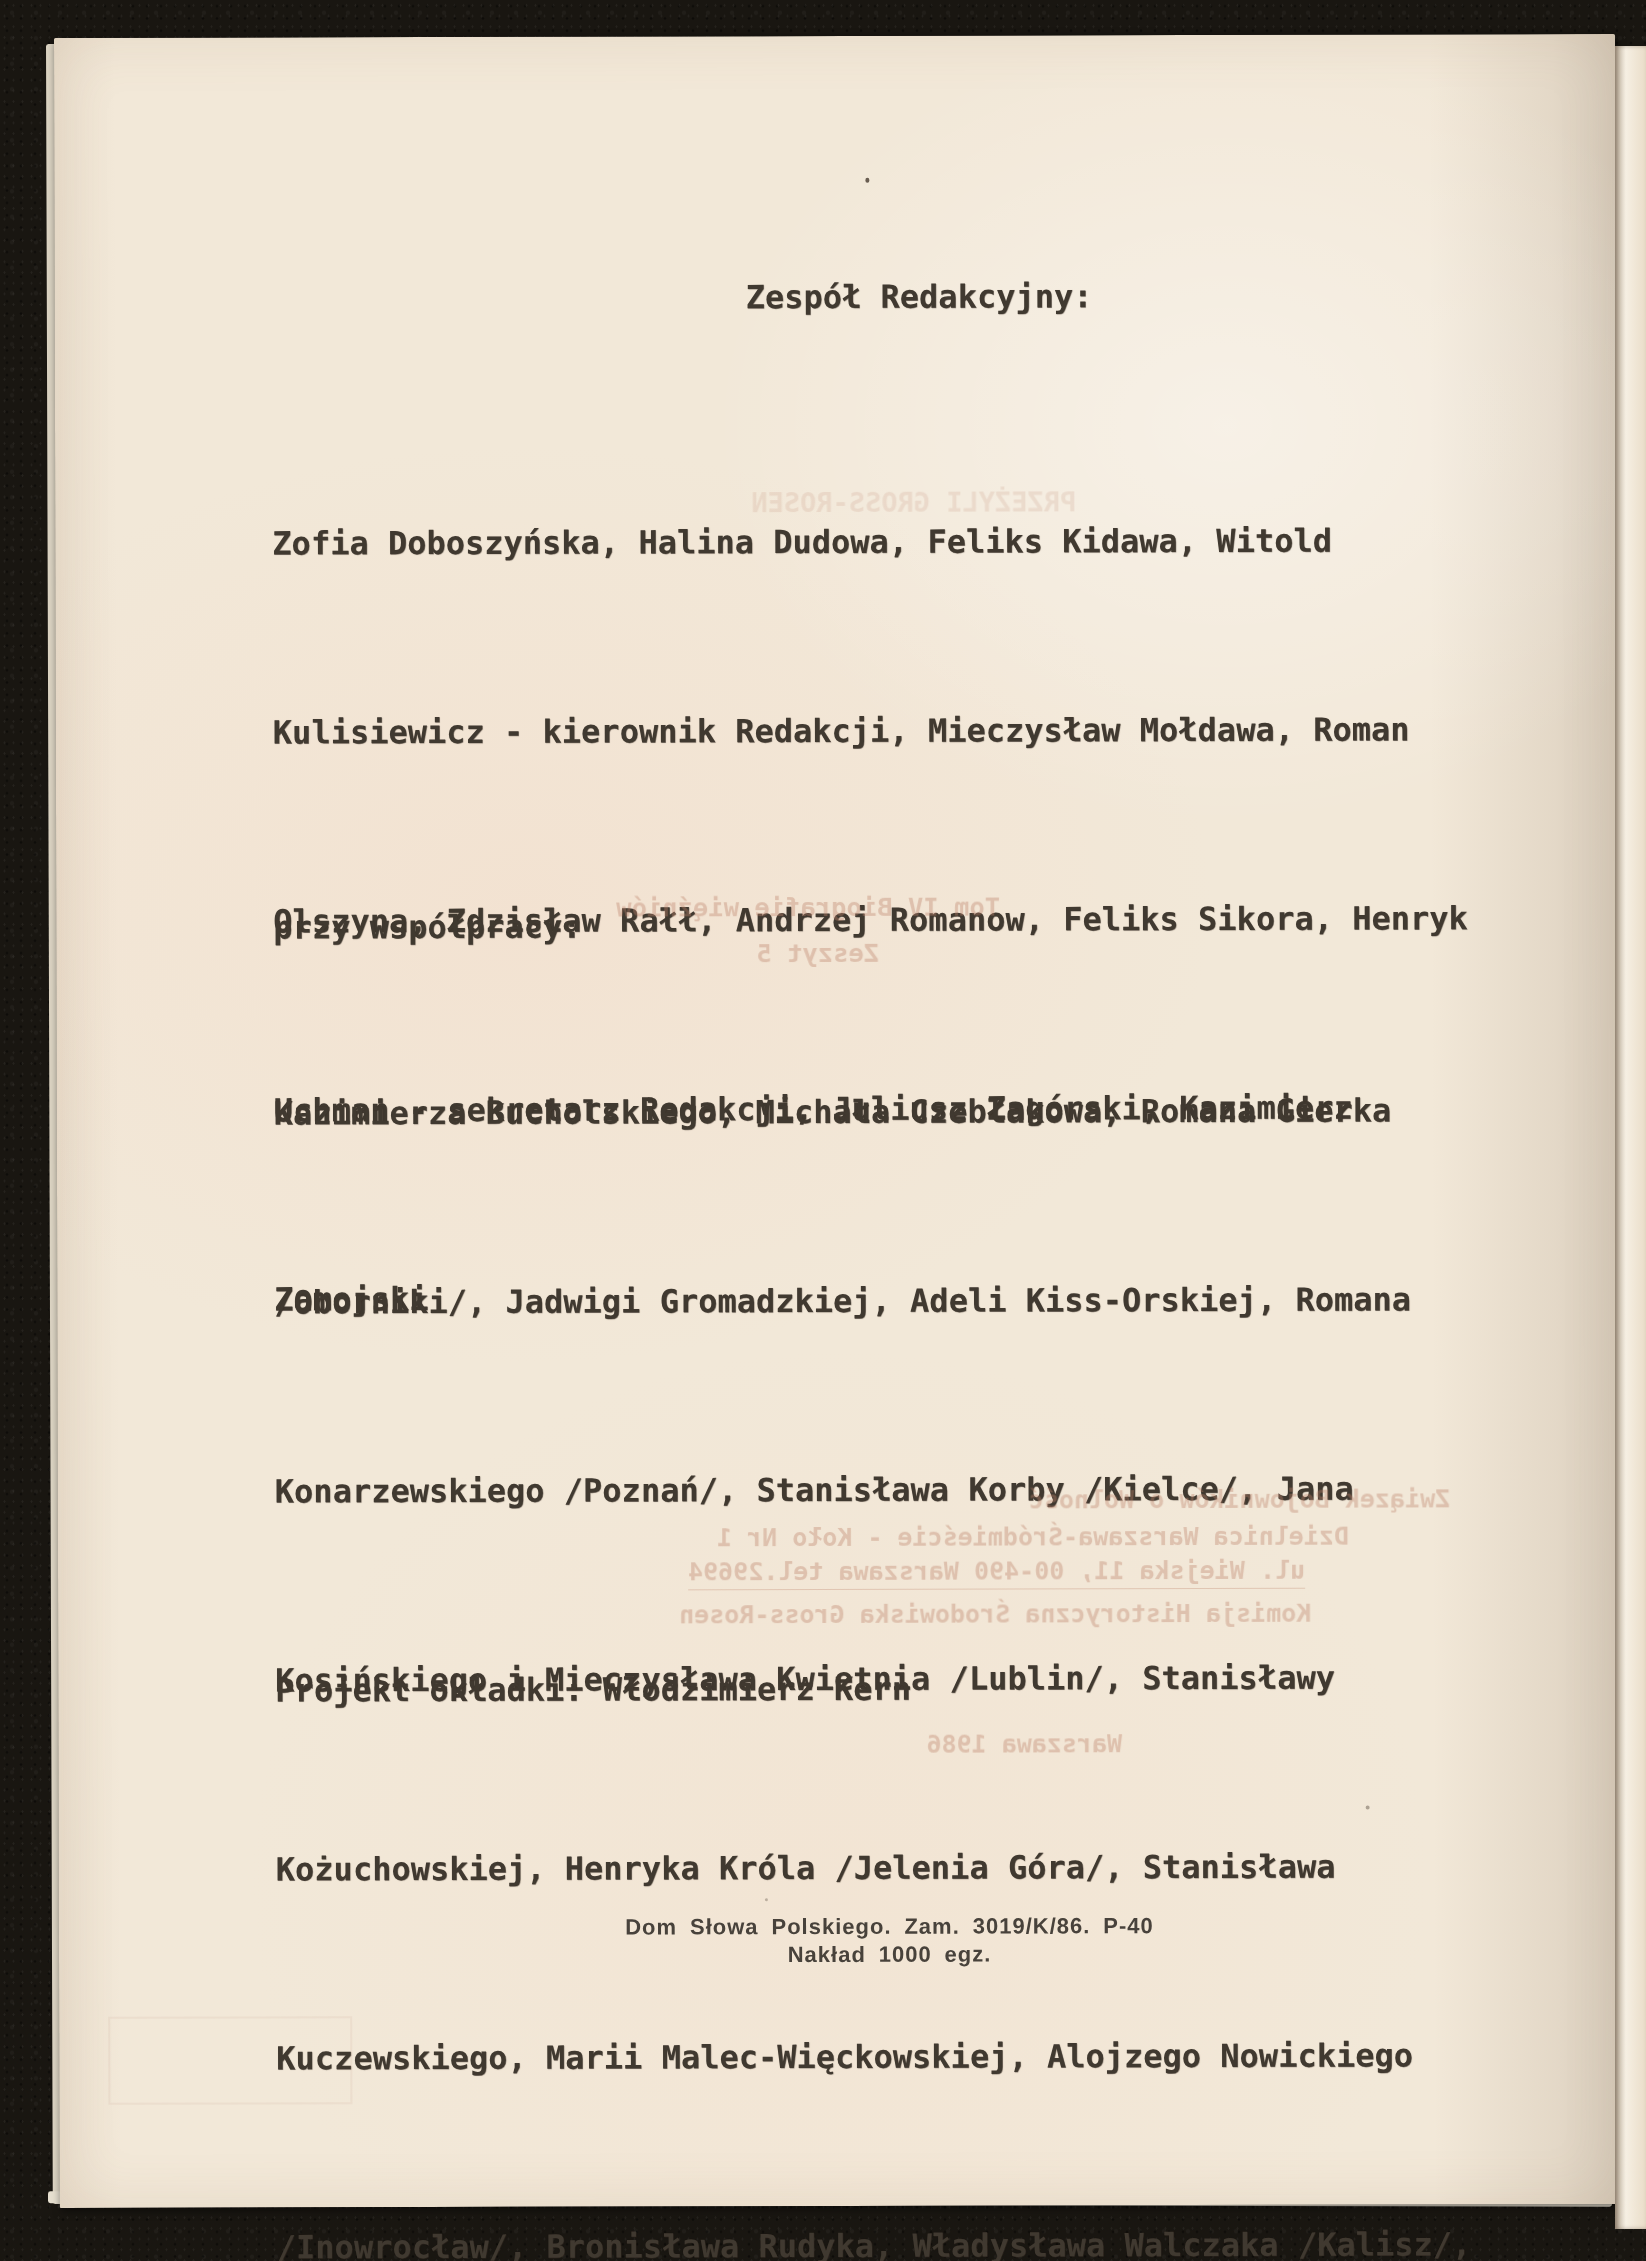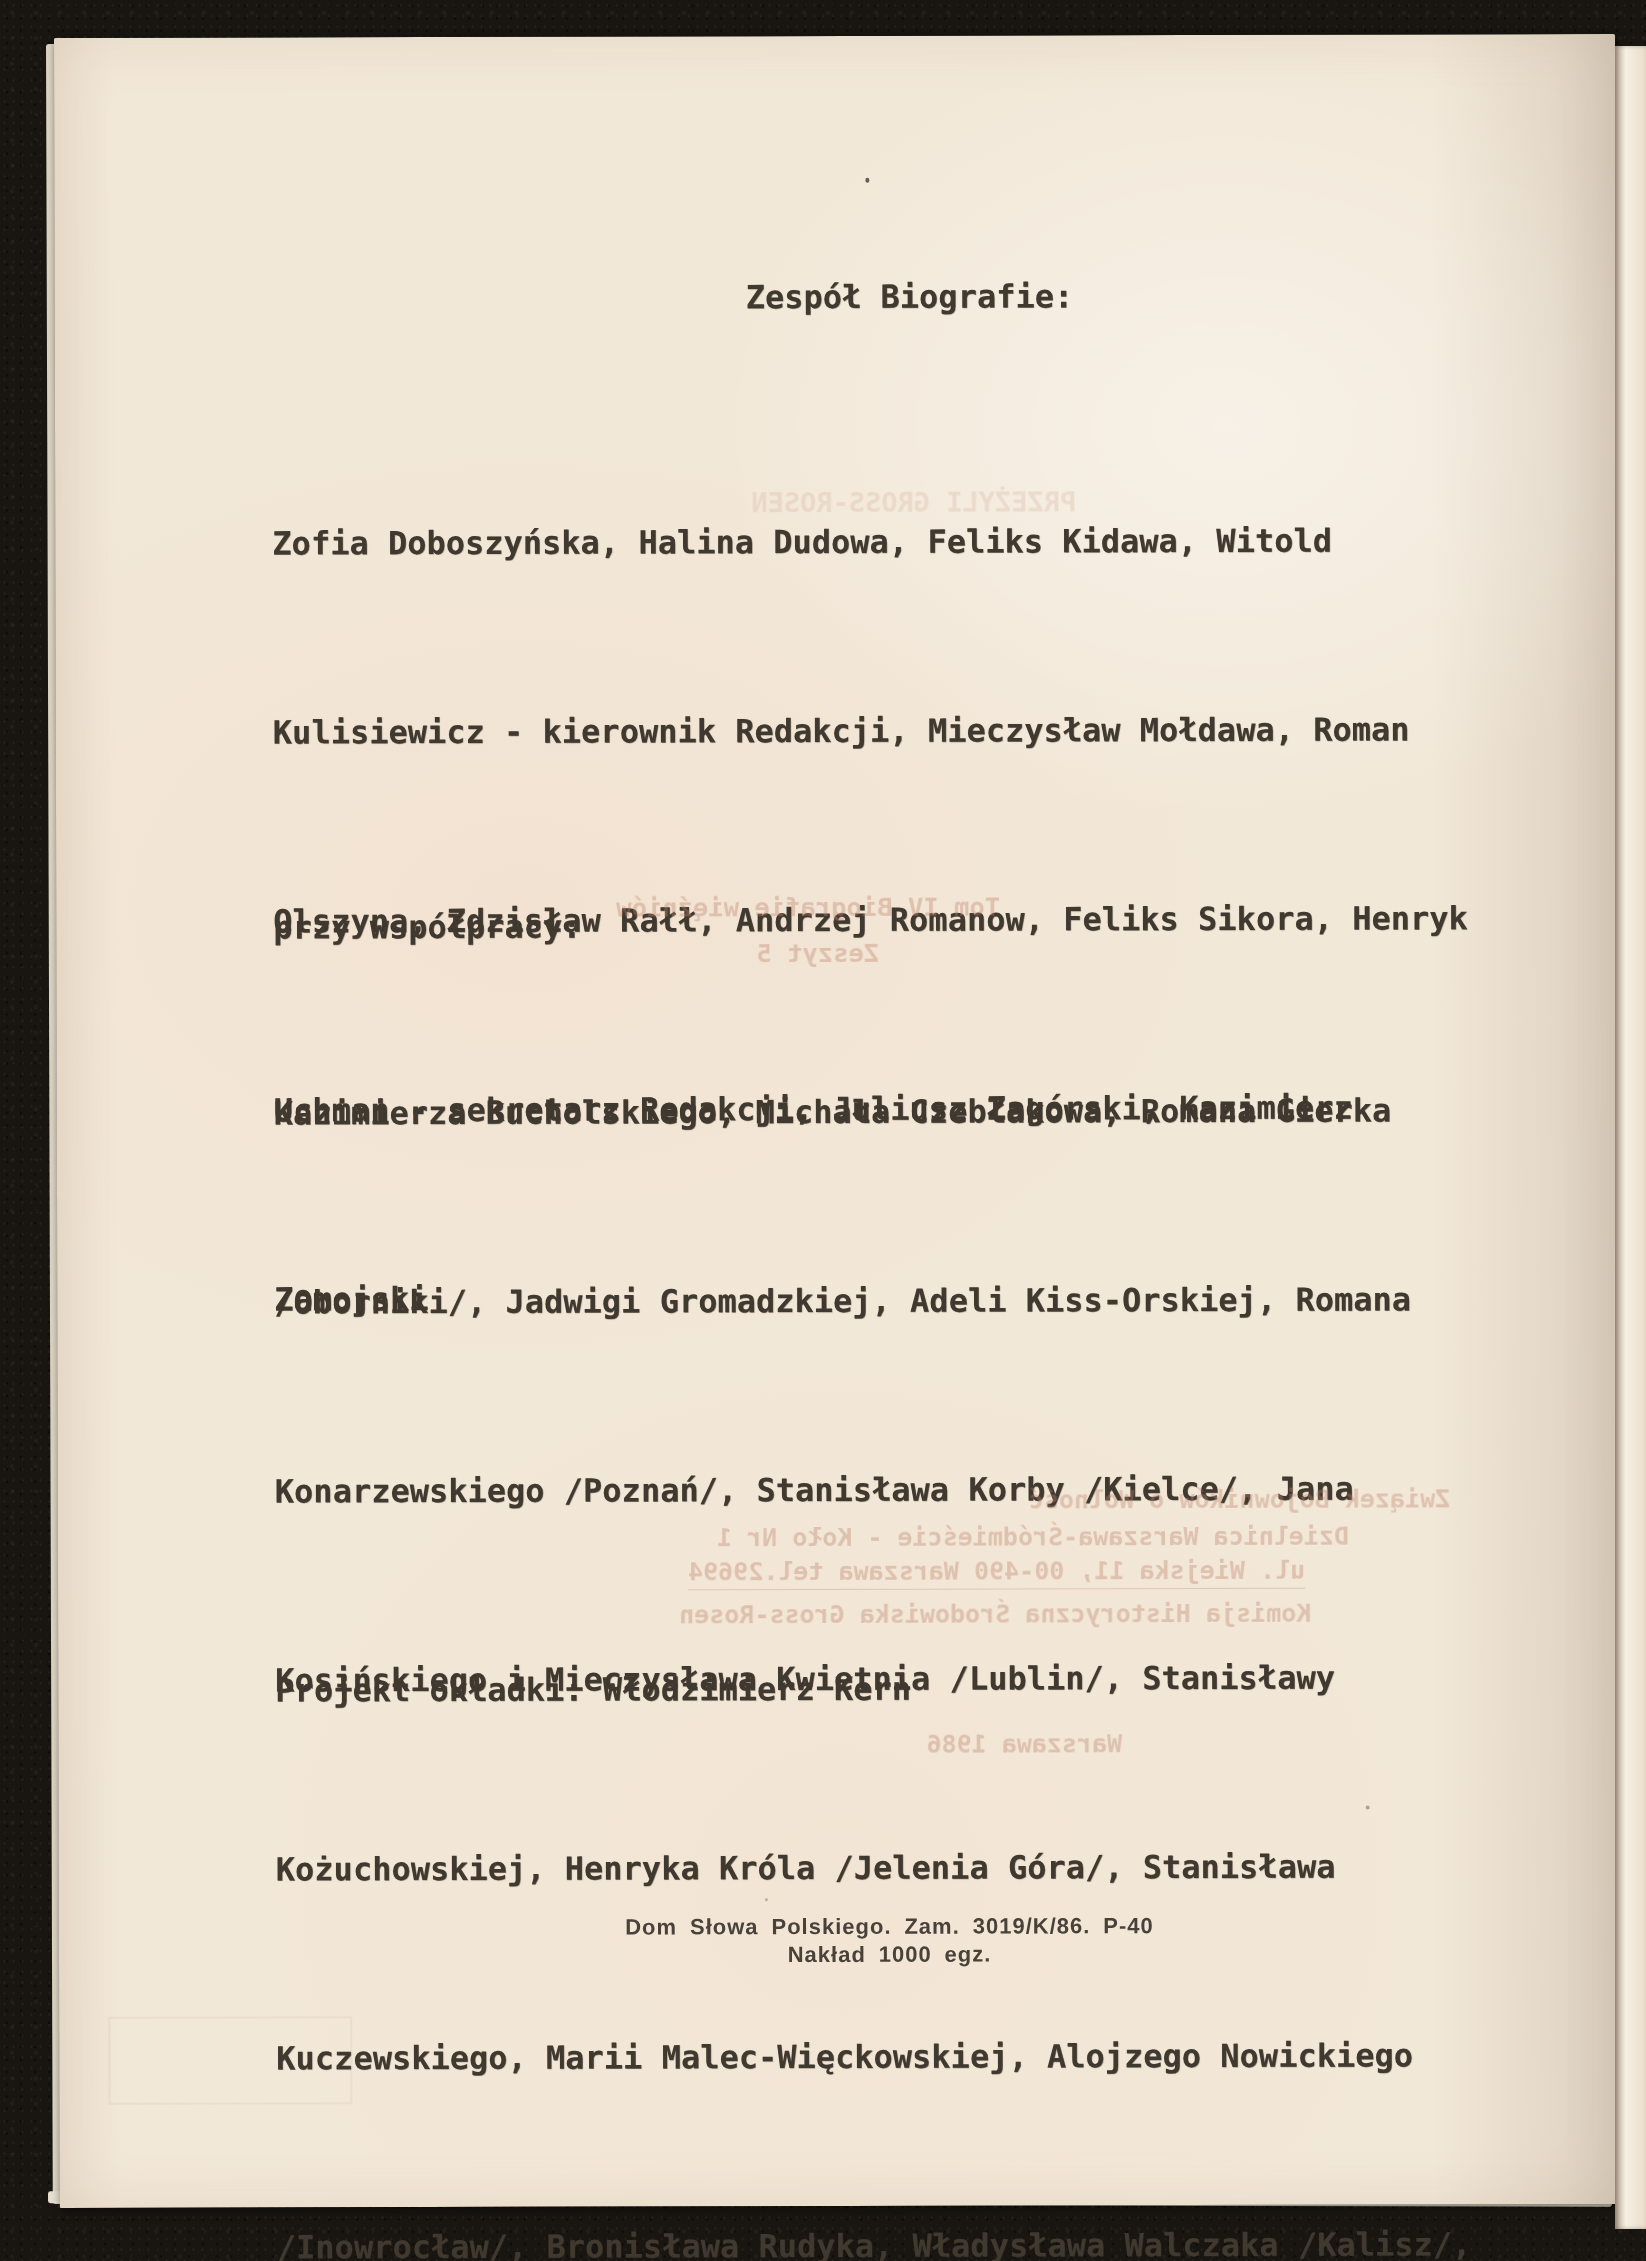--- a/index.html
+++ b/index.html
@@ -135,21 +135,21 @@
   }
 </style>
 </head>
 <body>
 
 <div class="under-edge"></div>
 <div class="under-edge-bottom"></div>
 
 <div class="paper">
 
-  <div class="typed doc-title">Zespół Biografie:</div>
+  <div class="typed doc-title">Zespół Redakcyjny:</div>
 
   <div class="typed team-paragraph">
     <div class="tline">Zofia Doboszyńska, Halina Dudowa, Feliks Kidawa, Witold</div>
     <div class="tline">Kulisiewicz - kierownik Redakcji, Mieczysław Mołdawa, Roman</div>
     <div class="tline">Olszyna, Zdzisław Rałł, Andrzej Romanow, Feliks Sikora, Henryk</div>
     <div class="tline">Uchman - sekretarz Redakcji, Juliusz Zagórski, Kazimierz</div>
     <div class="tline">Zamojski</div>
   </div>
 
   <div class="typed collab-heading">przy współpracy:</div>

